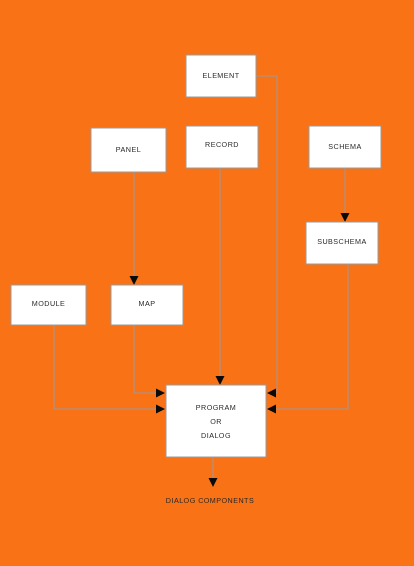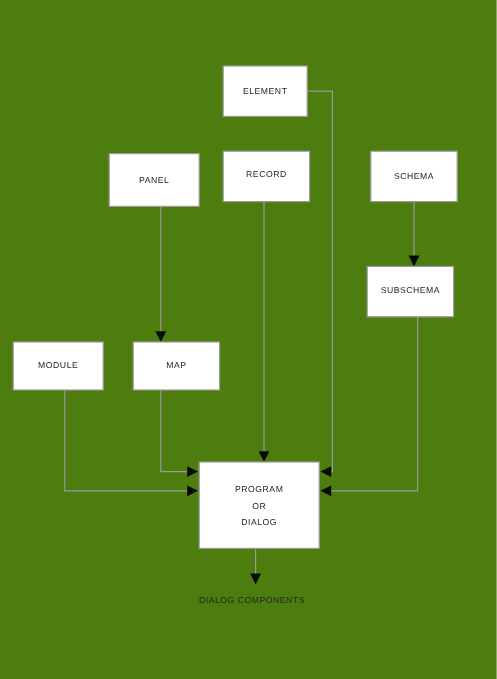--- a/index.html
+++ b/index.html
@@ -11,21 +11,21 @@
   body {
     width: 414px;
     height: 566px;
     overflow: hidden;
     font-family: "Liberation Sans", sans-serif;
   }
   #diagram-root {
     position: relative;
     width: 414px;
     height: 566px;
-    background: #4d7c0f;
+    background: #f97316;
   }
   svg#flow-svg {
     display: block;
     width: 414px;
     height: 566px;
   }
   .node-box {
     fill: #ffffff;
     stroke: #9a9a9a;
     stroke-width: 1;

